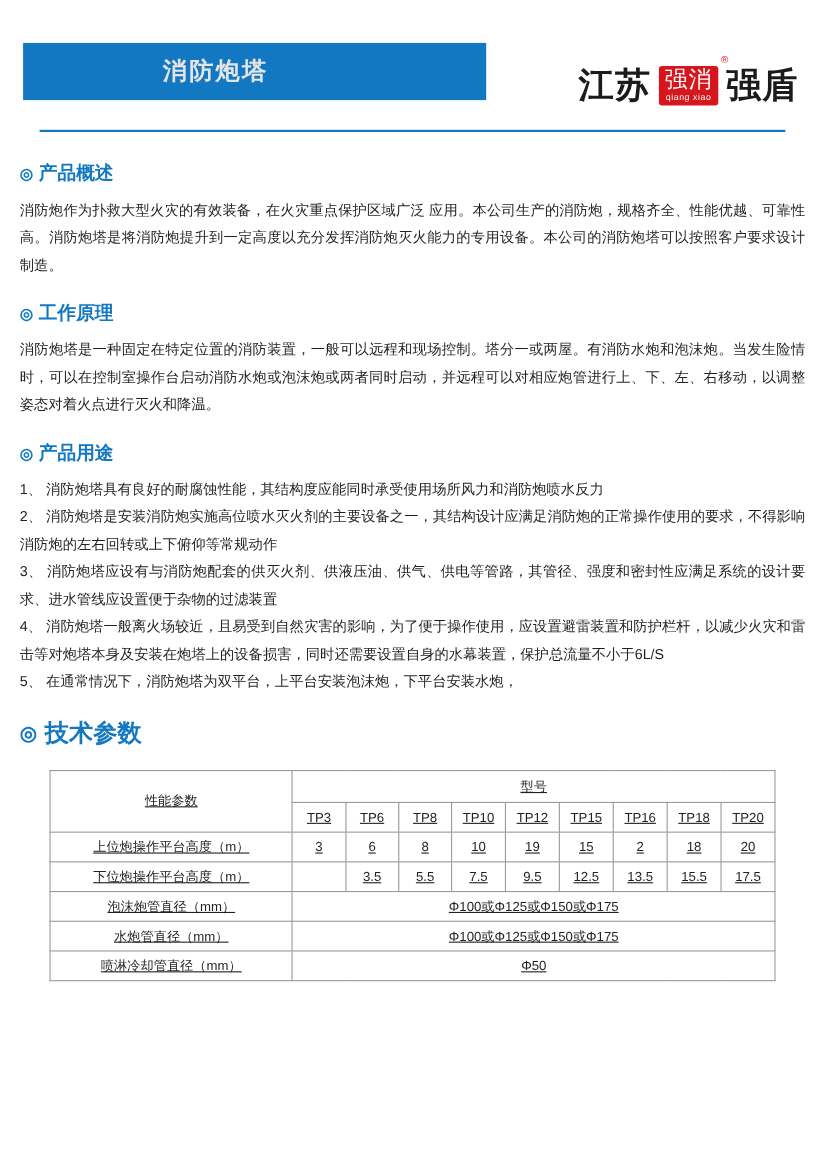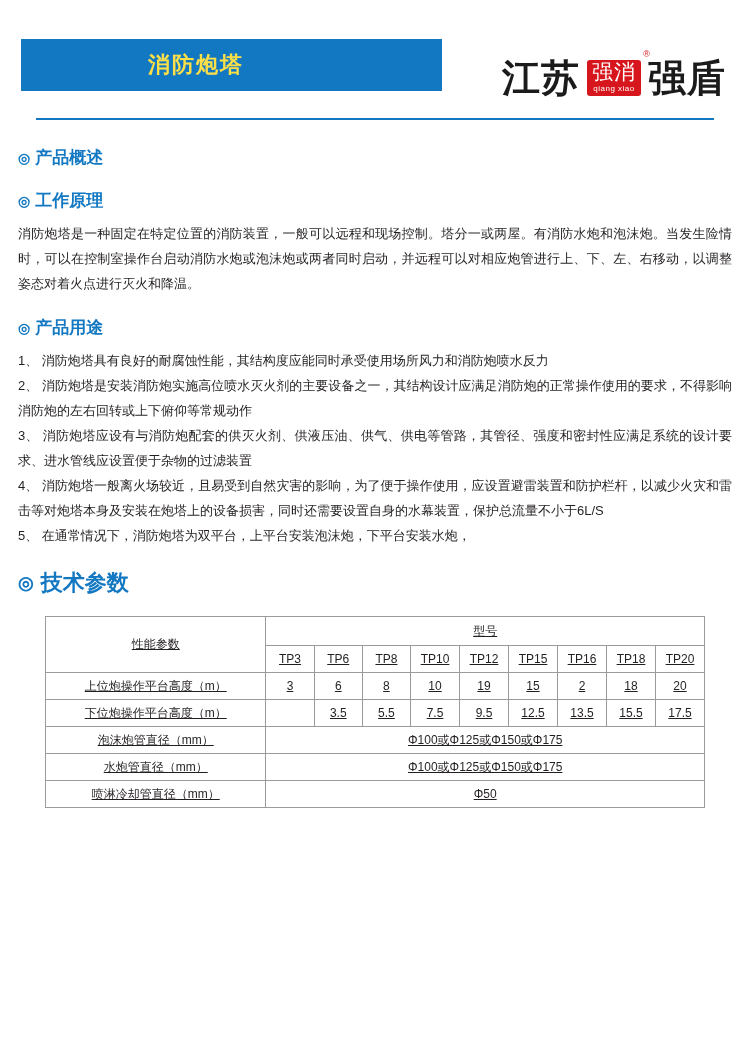--- a/index.html
+++ b/index.html
@@ -32,37 +32,37 @@
   .title-bar {
     width: 421px;
     height: 52px;
     background: #1378c2;
     display: flex;
     align-items: center;
     margin-left: 3px;
     margin-top: 4px;
   }
   .title-bar .title-text {
-    color: #fde047;
+    color: #e5e5e5;
     font-size: 22px;
     font-weight: bold;
     letter-spacing: 2px;
     margin-left: 127px;
   }
   .brand {
     position: absolute;
     right: 6px;
     top: 50px;
     display: flex;
     align-items: center;
     height: 56px;
   }
   .brand-word {
     color: #1b1b1b;
-    font-size: 38px;
+    font-size: 32px;
     font-weight: bold;
     letter-spacing: 1px;
     font-family: "Liberation Serif", serif;
   }
   .brand-mark {
     background: #d6161c;
     color: #ffffff;
     margin: 0 7px;
     padding: 2px 5px 3px 5px;
     border-radius: 3px;
@@ -181,20 +181,23 @@
       </span>
       <span class="brand-word">强盾</span>
     </div>
     <div class="header-rule"></div>
   </div>
 
   <div class="section">
     <div class="sec-head">
       <span class="bullet">◎</span>
       <span>产品概述</span>
+    </div>
+    <div class="body-text">
+      <p>消防炮作为扑救大型火灾的有效装备，在火灾重点保护区域广泛 应用。本公司生产的消防炮，规格齐全、性能优越、可靠性高。消防炮塔是将消防炮提升到一定高度以充分发挥消防炮灭火能力的专用设备。本公司的消防炮塔可以按照客户要求设计制造。</p>
     </div>
   </div>
 
   <div class="section">
     <div class="sec-head">
       <span class="bullet">◎</span>
       <span>工作原理</span>
     </div>
     <div class="body-text">
       <p>消防炮塔是一种固定在特定位置的消防装置，一般可以远程和现场控制。塔分一或两屋。有消防水炮和泡沫炮。当发生险情时，可以在控制室操作台启动消防水炮或泡沫炮或两者同时启动，并远程可以对相应炮管进行上、下、左、右移动，以调整姿态对着火点进行灭火和降温。</p>

